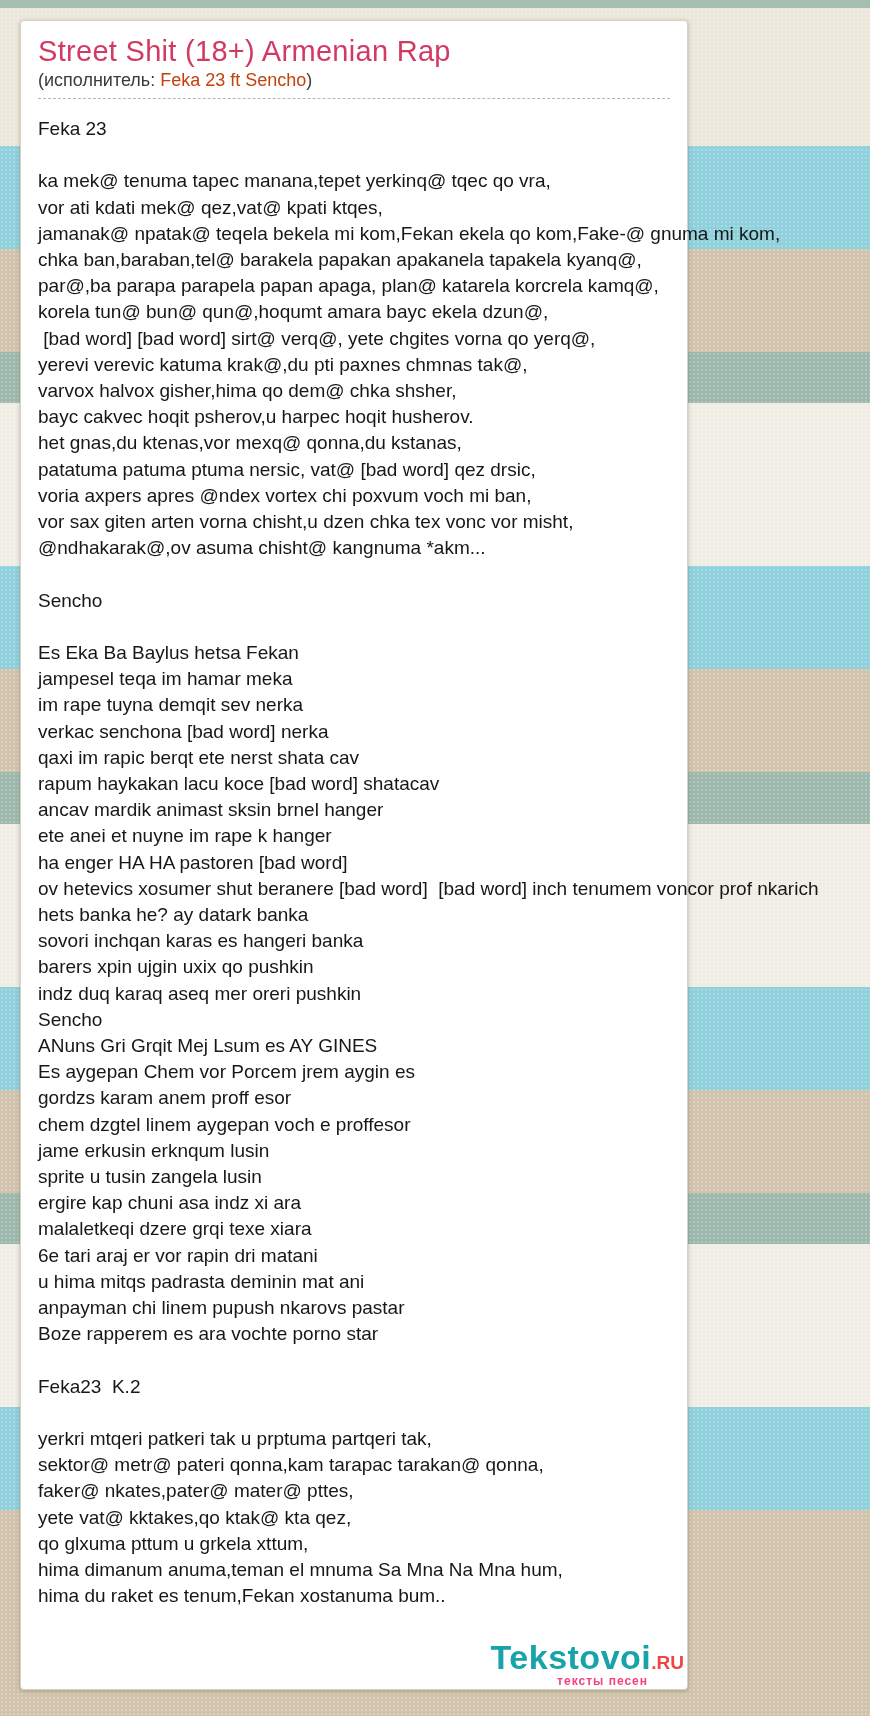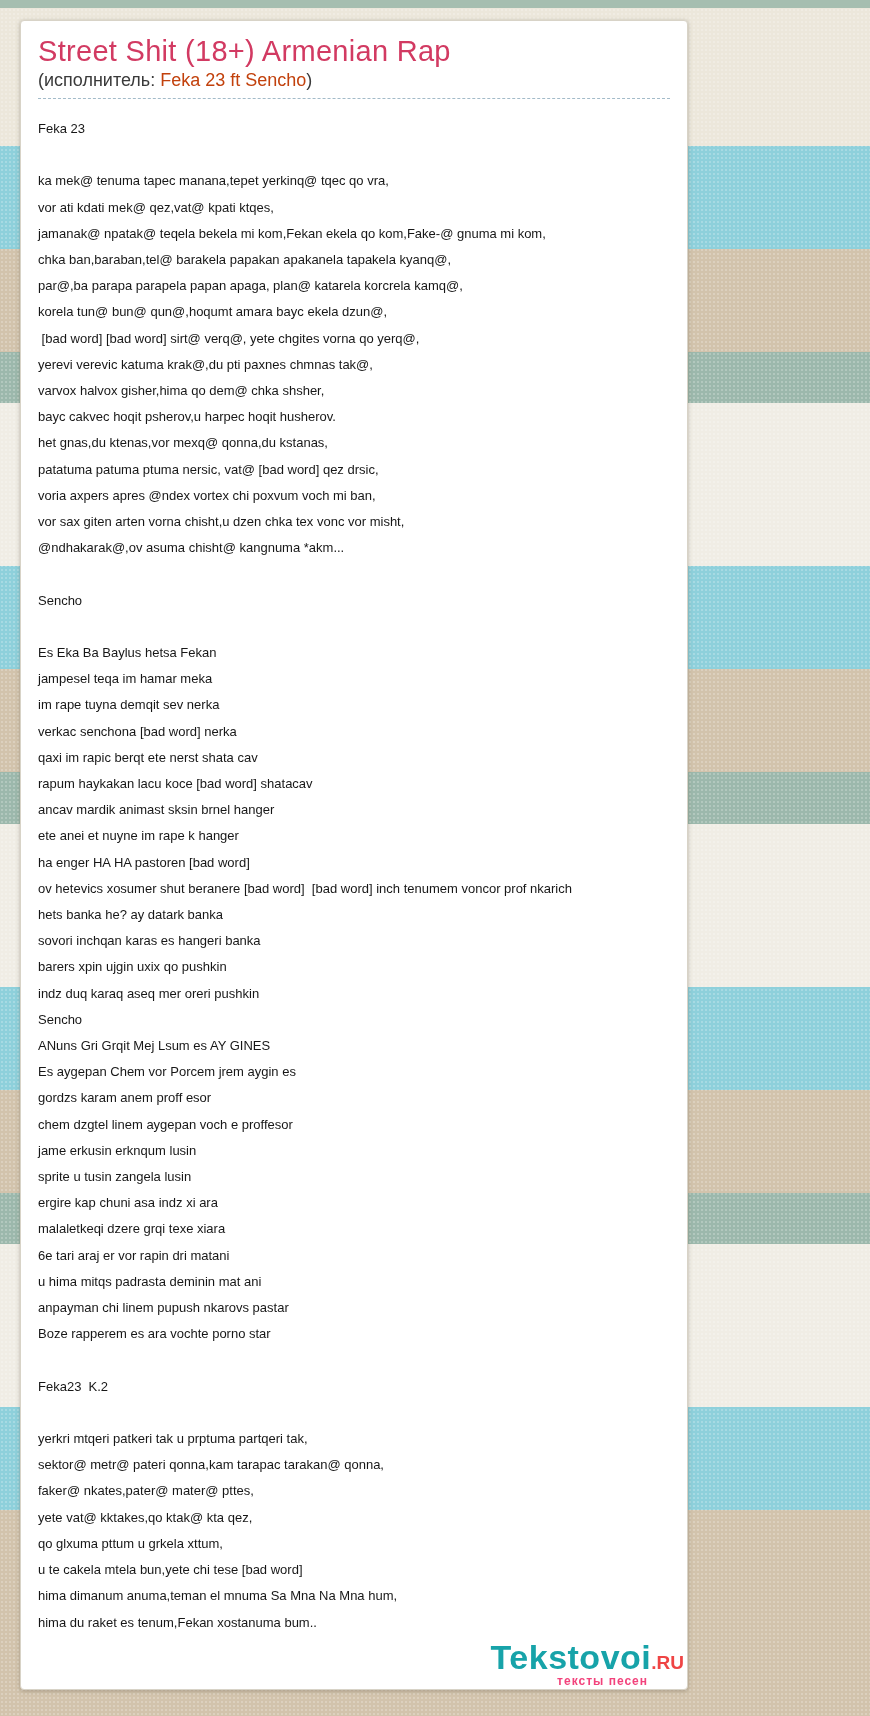--- a/index.html
+++ b/index.html
@@ -63,21 +63,21 @@
     color: #3a3a3a;
     border-bottom: 1px dashed #a3bbc9;
   }
   .performer a {
     color: #c2410c;
     text-decoration: none;
     margin-top: 48px;
   }
   .lyrics {
     margin-top: 17px;
-    font-size: 13px;
+    font-size: 19px;
     color: #171717;
   }
   .lyric-line {
     white-space: pre;
     line-height: 26.2px;
     min-height: 26.2px;
   }
   .logo {
     position: absolute;
     right: 3px;
@@ -168,21 +168,20 @@
       <div class="lyric-line">anpayman chi linem pupush nkarovs pastar</div>
       <div class="lyric-line">Boze rapperem es ara vochte porno star</div>
       <div class="lyric-line"></div>
       <div class="lyric-line">Feka23  K.2</div>
       <div class="lyric-line"></div>
       <div class="lyric-line">yerkri mtqeri patkeri tak u prptuma partqeri tak,</div>
       <div class="lyric-line">sektor@ metr@ pateri qonna,kam tarapac tarakan@ qonna,</div>
       <div class="lyric-line">faker@ nkates,pater@ mater@ pttes,</div>
       <div class="lyric-line">yete vat@ kktakes,qo ktak@ kta qez,</div>
       <div class="lyric-line">qo glxuma pttum u grkela xttum,</div>
-      <div class="lyric-line">u te cakela mtela bun,yete chi tese [bad word]</div>
       <div class="lyric-line">hima dimanum anuma,teman el mnuma Sa Mna Na Mna hum,</div>
       <div class="lyric-line">hima du raket es tenum,Fekan xostanuma bum..</div>
     </div>
 
   <div class="logo">
     <div class="logo-main"><span class="logo-name">Tekstovoi</span><span class="logo-tld">.RU</span></div>
     <div class="logo-tagline">тексты песен</div>
   </div>
 
 </div>

